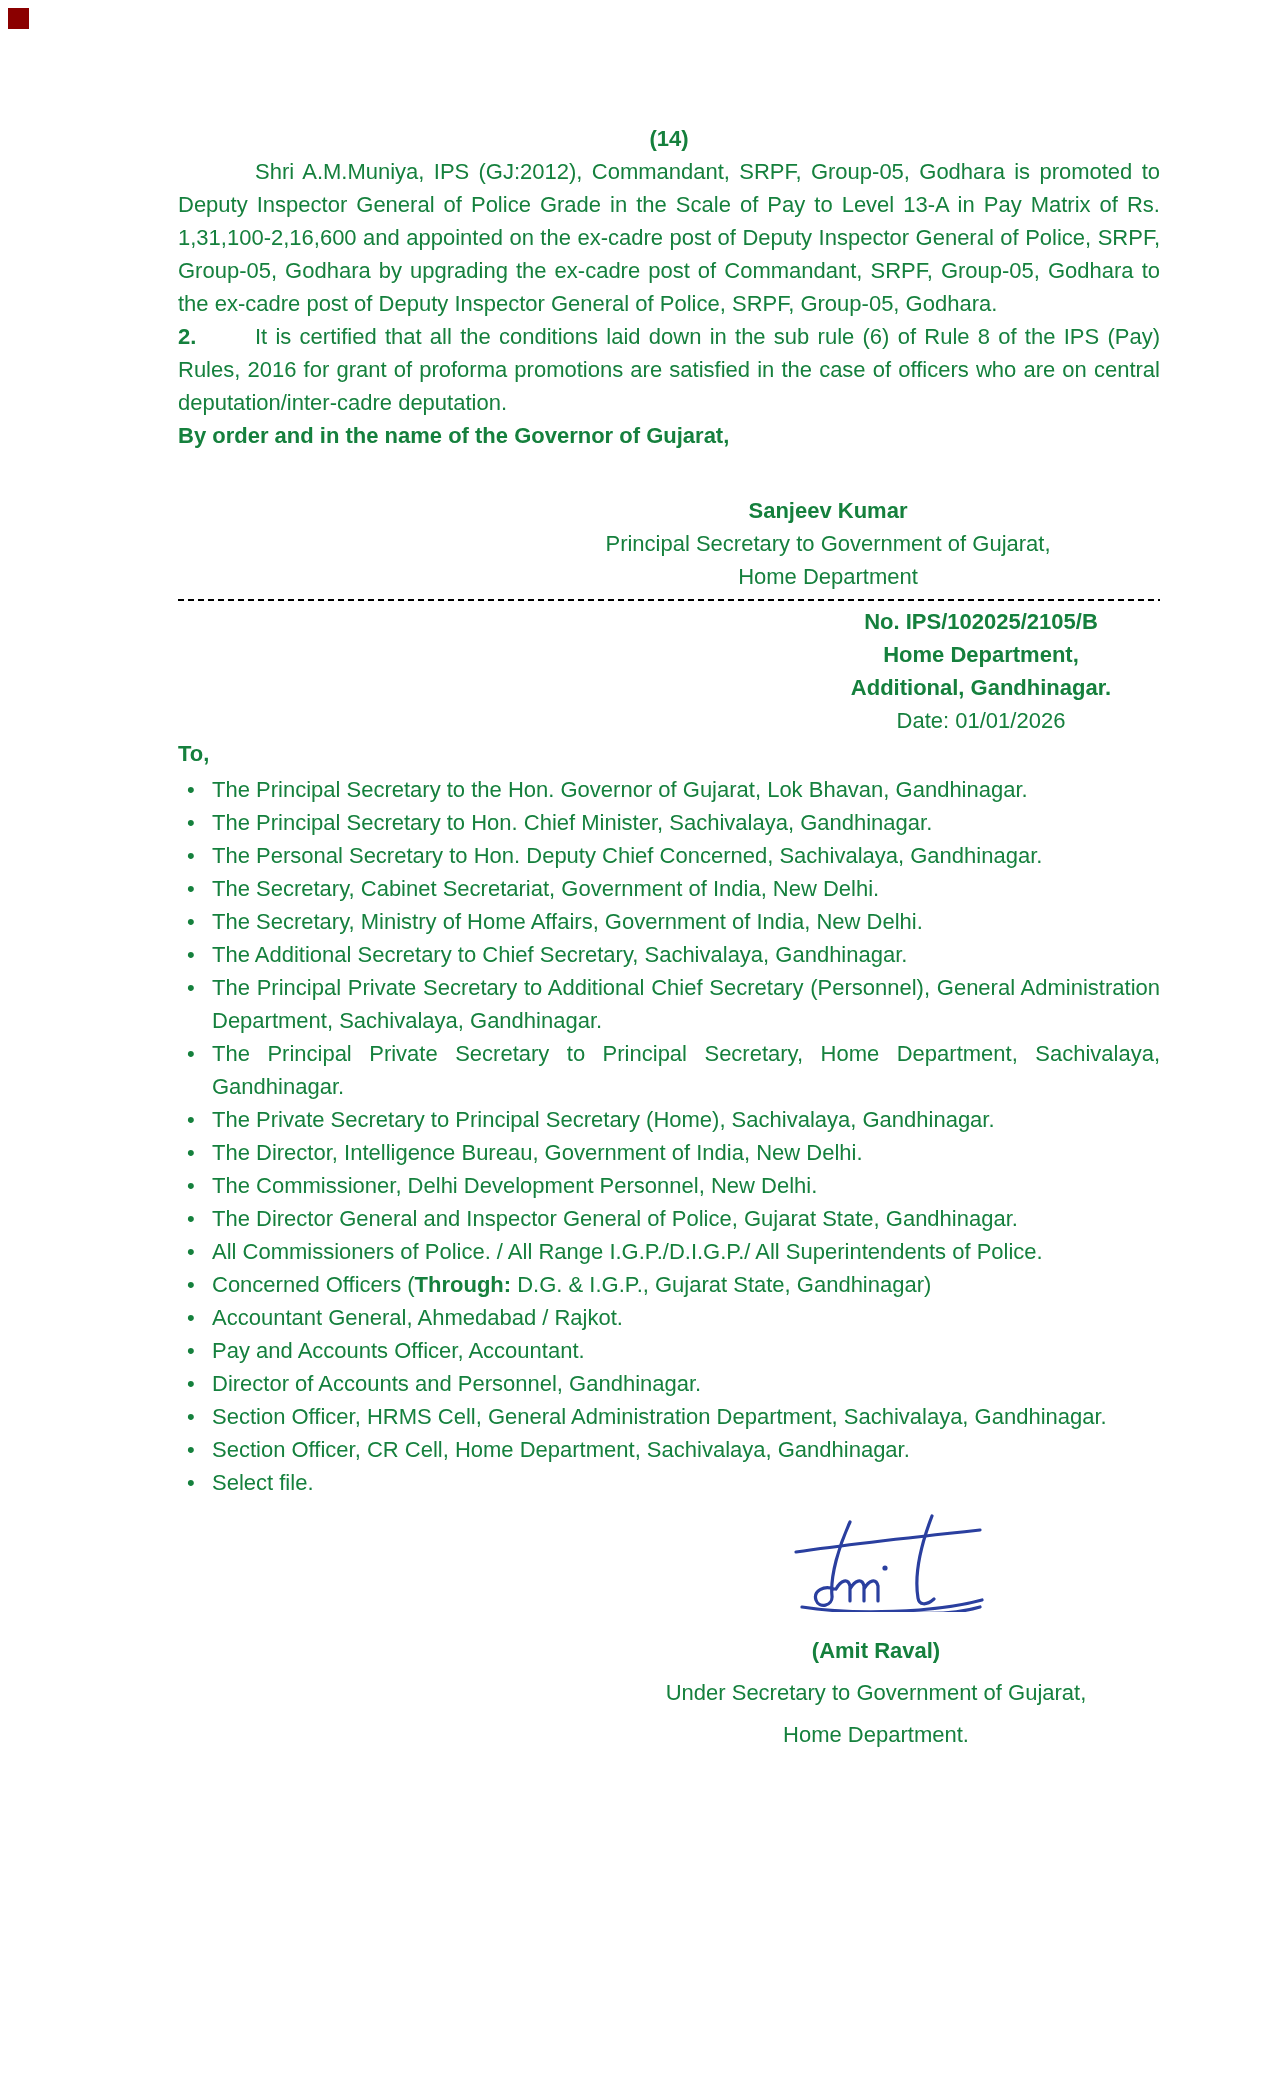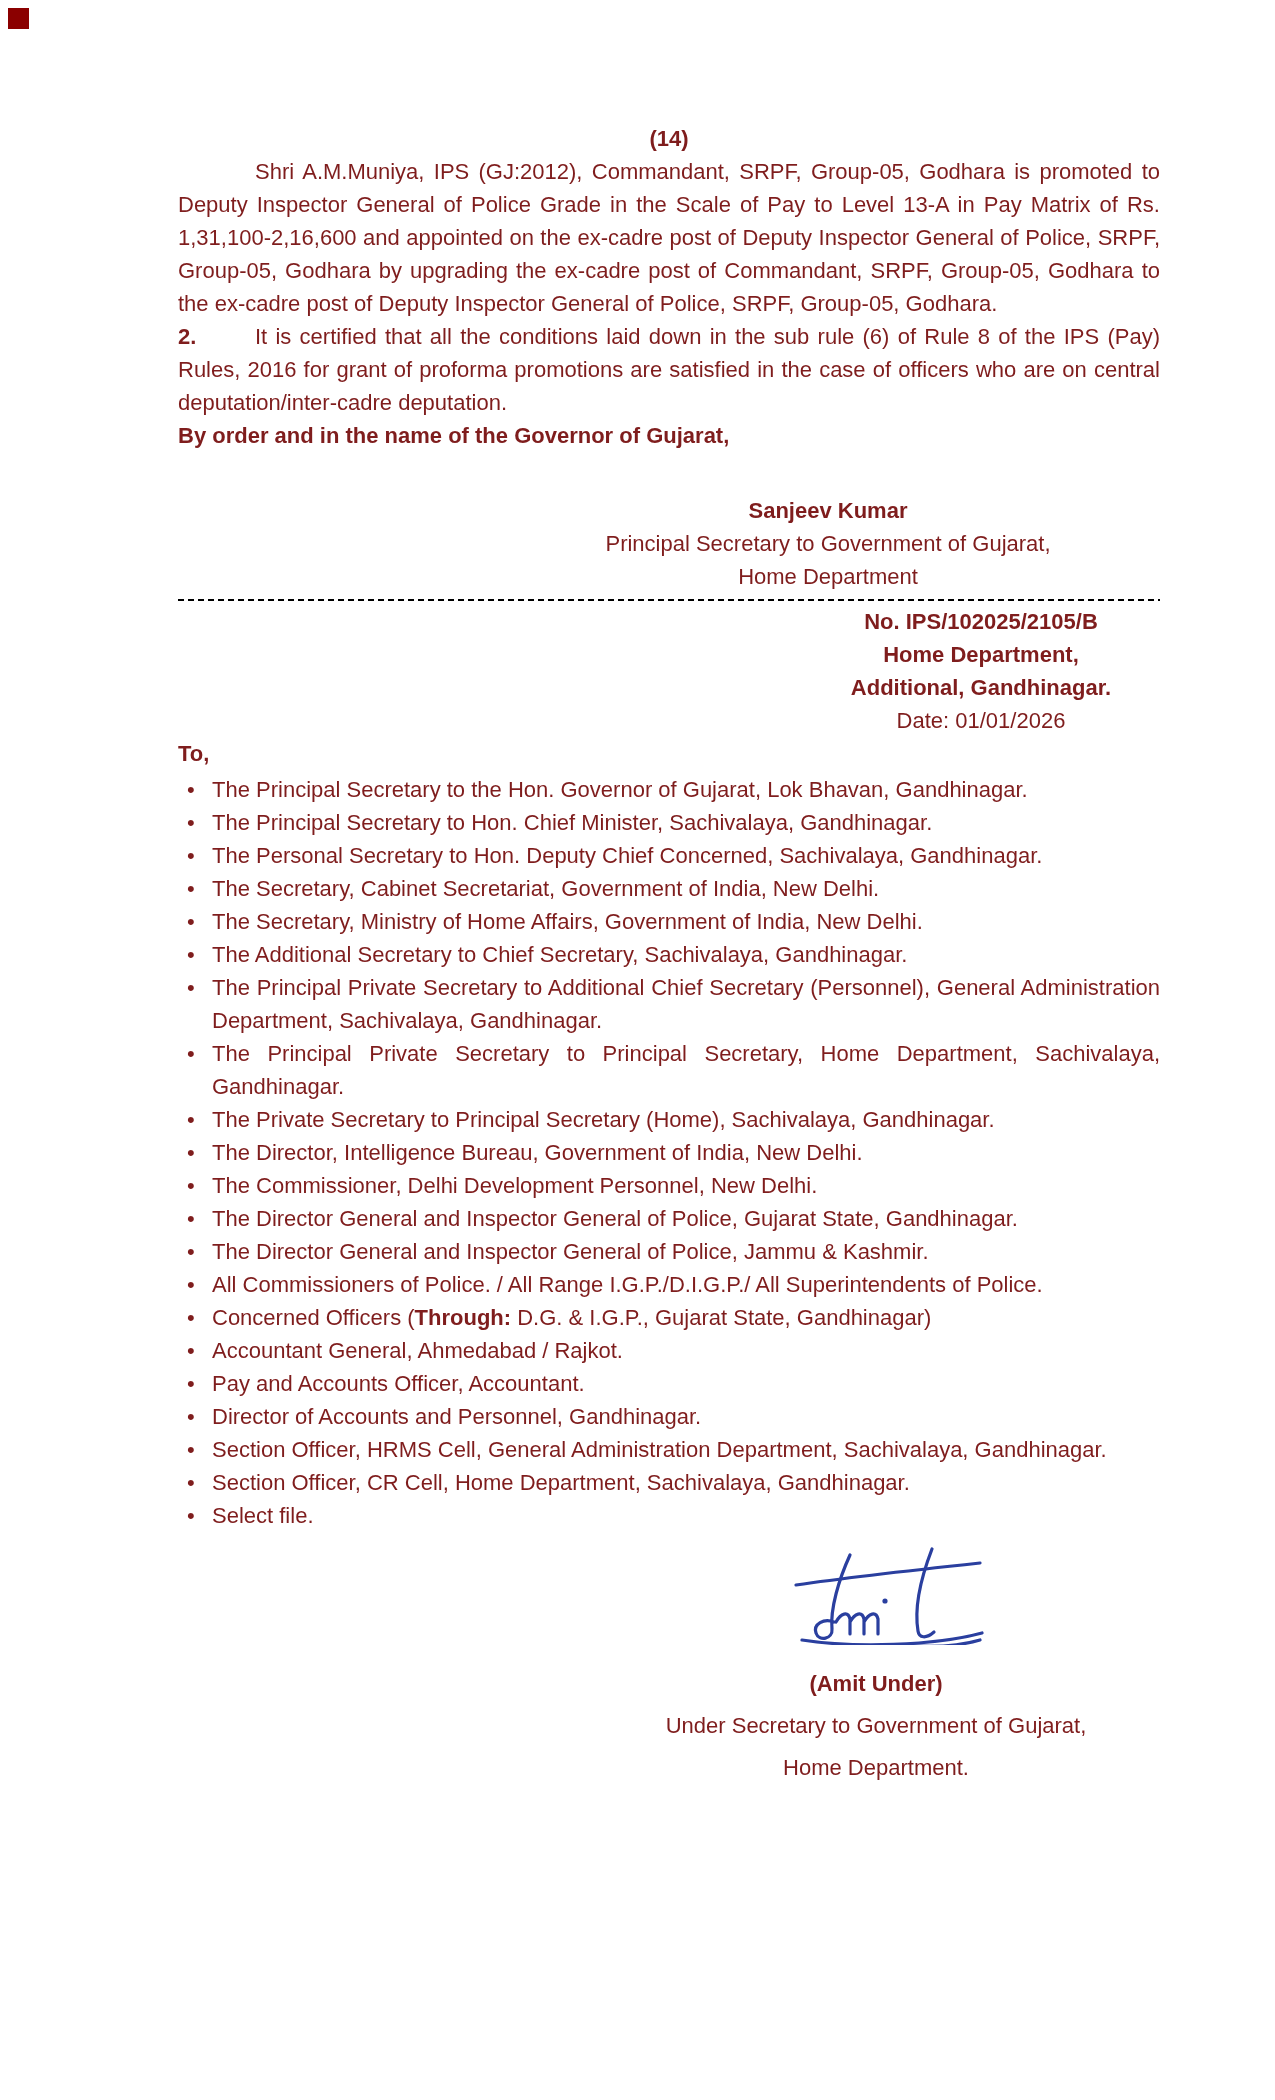--- a/index.html
+++ b/index.html
@@ -4,21 +4,21 @@
 <style>
   html, body { margin: 0; padding: 0; background: #ffffff; }
   .page {
     position: relative;
     width: 1275px;
     height: 2100px;
     background: #ffffff;
     font-family: "Liberation Sans", sans-serif;
     font-size: 22px;
     line-height: 33px;
-    color: #7f1d1d;
+    color: #15803d;
     overflow: hidden;
   }
   .click-marker {
     position: absolute;
     top: 8px; left: 8px;
     width: 21px; height: 21px;
   }
   .content {
     position: absolute;
     left: 178px; top: 0;
@@ -88,21 +88,20 @@
         <li><span>The Personal Secretary to Hon. Deputy Chief Concerned, Sachivalaya, Gandhinagar.</span></li>
         <li><span>The Secretary, Cabinet Secretariat, Government of India, New Delhi.</span></li>
         <li><span>The Secretary, Ministry of Home Affairs, Government of India, New Delhi.</span></li>
         <li><span>The Additional Secretary to Chief Secretary, Sachivalaya, Gandhinagar.</span></li>
         <li><span>The Principal Private Secretary to Additional Chief Secretary (Personnel), General Administration Department, Sachivalaya, Gandhinagar.</span></li>
         <li><span>The Principal Private Secretary to Principal Secretary, Home Department, Sachivalaya, Gandhinagar.</span></li>
         <li><span>The Private Secretary to Principal Secretary (Home), Sachivalaya, Gandhinagar.</span></li>
         <li><span>The Director, Intelligence Bureau, Government of India, New Delhi.</span></li>
         <li><span>The Commissioner, Delhi Development Personnel, New Delhi.</span></li>
         <li><span>The Director General and Inspector General of Police, Gujarat State, Gandhinagar.</span></li>
-        <li><span>The Director General and Inspector General of Police, Jammu &amp; Kashmir.</span></li>
         <li><span>All Commissioners of Police. / All Range I.G.P./D.I.G.P./ All Superintendents of Police.</span></li>
         <li><span>Concerned Officers (</span><span style="font-weight: bold;">Through:</span><span> D.G. &amp; I.G.P., Gujarat State, Gandhinagar)</span></li>
         <li><span>Accountant General, Ahmedabad / Rajkot.</span></li>
         <li><span>Pay and Accounts Officer, Accountant.</span></li>
         <li><span>Director of Accounts and Personnel, Gandhinagar.</span></li>
         <li><span>Section Officer, HRMS Cell, General Administration Department, Sachivalaya, Gandhinagar.</span></li>
         <li><span>Section Officer, CR Cell, Home Department, Sachivalaya, Gandhinagar.</span></li>
         <li><span>Select file.</span></li>
       </ul>
 
@@ -114,19 +113,19 @@
           <path d="M 52 77 C 57 68, 64 66, 66 74 L 66 89 M 66 77 C 71 68, 78 66, 80 74 L 80 89 M 80 77 C 85 68, 92 66, 94 74 L 94 89" stroke="#2a3f9f"></path>
           <path d="M 148 4 C 138 30, 130 62, 134 86 C 135 93, 142 94, 150 87" stroke="#2a3f9f"></path>
           <path d="M 18 95 C 70 103, 150 101, 198 88" stroke="#2a3f9f"></path>
           <path d="M 118 100 C 150 103, 175 101, 196 95" stroke="#2a3f9f"></path>
         </g>
         <circle cx="101" cy="56" r="2.6" fill="#2a3f9f"></circle>
       </svg>
     </div>
 
     <div class="amitblock">
-      <div class="name">(Amit Under)</div>
+      <div class="name">(Amit Raval)</div>
       <div>Under Secretary to Government of Gujarat,</div>
       <div>Home Department.</div>
     </div>
 
   </div>
 </div>
 
 </body></html>

